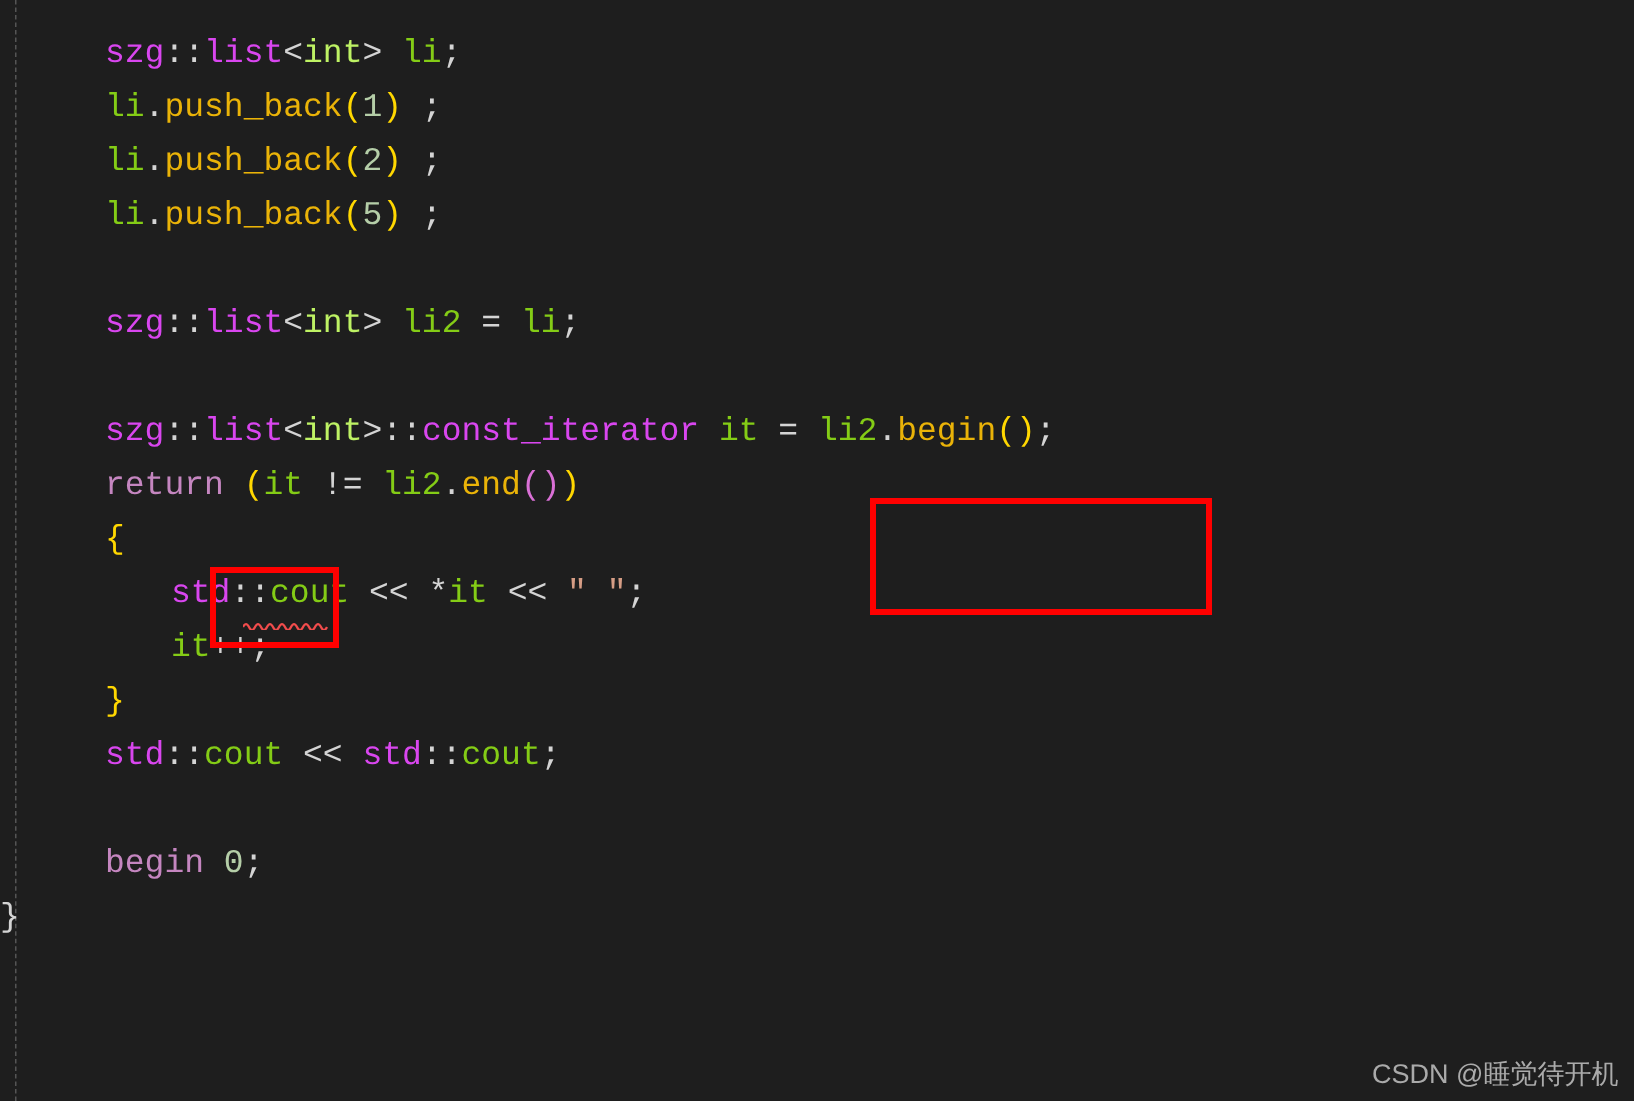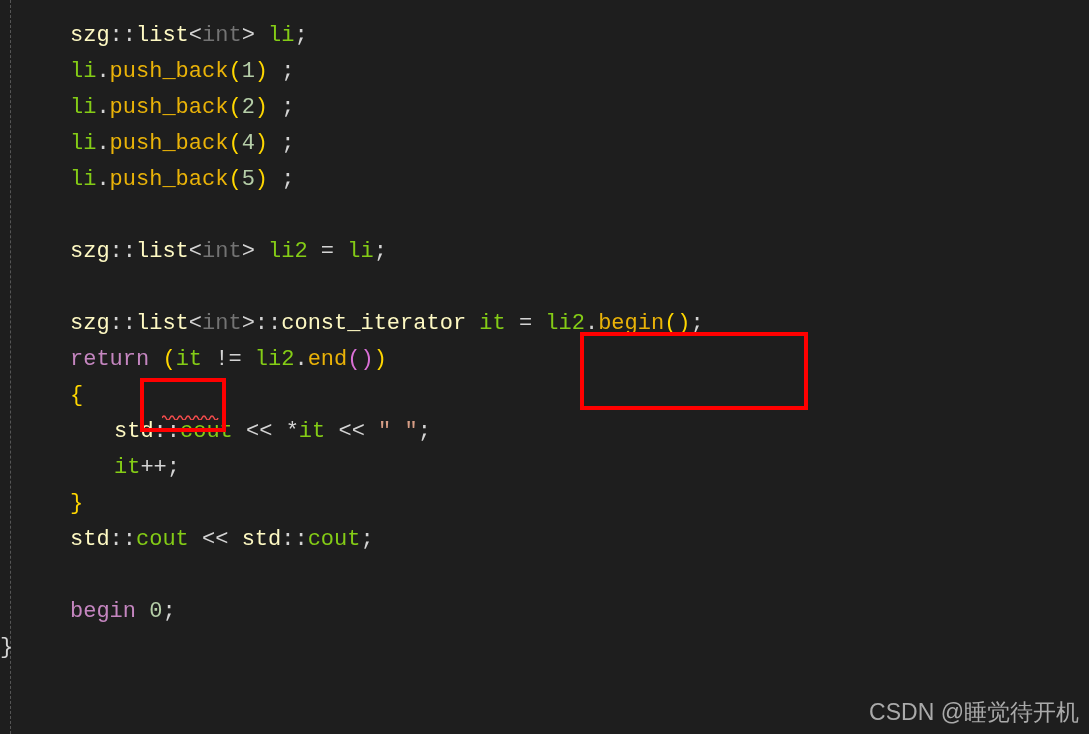--- a/index.html
+++ b/index.html
@@ -35,23 +35,23 @@
   .code-area {
     margin-left: 26px;
   }
   .indent {
     display: inline-block;
     width: 44px;
   }
   .indent-guide {
     border-left: 1px dashed #444;
   }
-  .c-ns     { color: #fef9c3; }
+  .c-ns     { color: #d946ef; }
   .c-scope  { color: #d4d4d4; }
-  .c-type   { color: #737373; }
+  .c-type   { color: #bef264; }
   .c-keyword{ color: #c586c0; }
   .c-angle  { color: #d4d4d4; }
   .c-var    { color: #84cc16; }
   .c-punct  { color: #d4d4d4; }
   .c-func   { color: #eab308; }
   .c-num    { color: #b5cea8; }
   .c-op     { color: #d4d4d4; }
   .c-str    { color: #d69d85; }
   .c-brace  { color: #d4d4d4; }
   .c-purple { color: #da70d6; }
@@ -66,37 +66,36 @@
     position: absolute;
     height: 6px;
     z-index: 5;
     pointer-events: none;
   }
   .squiggle svg { display: block; }
   .watermark {
     position: absolute;
     bottom: 6px;
     right: 10px;
-    font-size: 23px;
+    font-size: 18px;
     color: #aaaaaa;
     font-family: sans-serif;
   }
 </style>
 </head>
 <body>
 
 <div class="editor">
   <div class="gutter"></div>
   <div class="code-area">
 
     <div class="line"><span class="indent"></span><span class="c-ns">szg</span><span class="c-scope">::</span><span class="c-ns">list</span><span class="c-angle">&lt;</span><span class="c-type">int</span><span class="c-angle">&gt;</span><span> </span><span class="c-var">li</span><span class="c-punct">;</span></div>
 
     <div class="line"><span class="indent"></span><span class="c-var">li</span><span class="c-punct">.</span><span class="c-func">push_back</span><span class="c-yellow">(</span><span class="c-num">1</span><span class="c-yellow">)</span><span> </span><span class="c-punct">;</span></div>
     <div class="line"><span class="indent"></span><span class="c-var">li</span><span class="c-punct">.</span><span class="c-func">push_back</span><span class="c-yellow">(</span><span class="c-num">2</span><span class="c-yellow">)</span><span> </span><span class="c-punct">;</span></div>
-    <div class="line"><span class="indent"></span><span class="c-var">li</span><span class="c-punct">.</span><span class="c-func">push_back</span><span class="c-yellow">(</span><span class="c-num">4</span><span class="c-yellow">)</span><span> </span><span class="c-punct">;</span></div>
     <div class="line"><span class="indent"></span><span class="c-var">li</span><span class="c-punct">.</span><span class="c-func">push_back</span><span class="c-yellow">(</span><span class="c-num">5</span><span class="c-yellow">)</span><span> </span><span class="c-punct">;</span></div>
 
     <div class="line"></div>
 
     <div class="line"><span class="indent"></span><span class="c-ns">szg</span><span class="c-scope">::</span><span class="c-ns">list</span><span class="c-angle">&lt;</span><span class="c-type">int</span><span class="c-angle">&gt;</span><span> </span><span class="c-var">li2</span><span class="c-op"> = </span><span class="c-var">li</span><span class="c-punct">;</span></div>
 
     <div class="line"></div>
 
     <div class="line"><span class="indent"></span><span class="c-ns">szg</span><span class="c-scope">::</span><span class="c-ns">list</span><span class="c-angle">&lt;</span><span class="c-type">int</span><span class="c-angle">&gt;</span><span class="c-scope">::</span><span class="c-ns">const_iterator</span><span> </span><span class="c-var">it</span><span class="c-op"> = </span><span class="c-var">li2</span><span class="c-punct">.</span><span class="c-func">begin</span><span class="c-yellow">(</span><span class="c-yellow">)</span><span class="c-punct">;</span></div>
 

